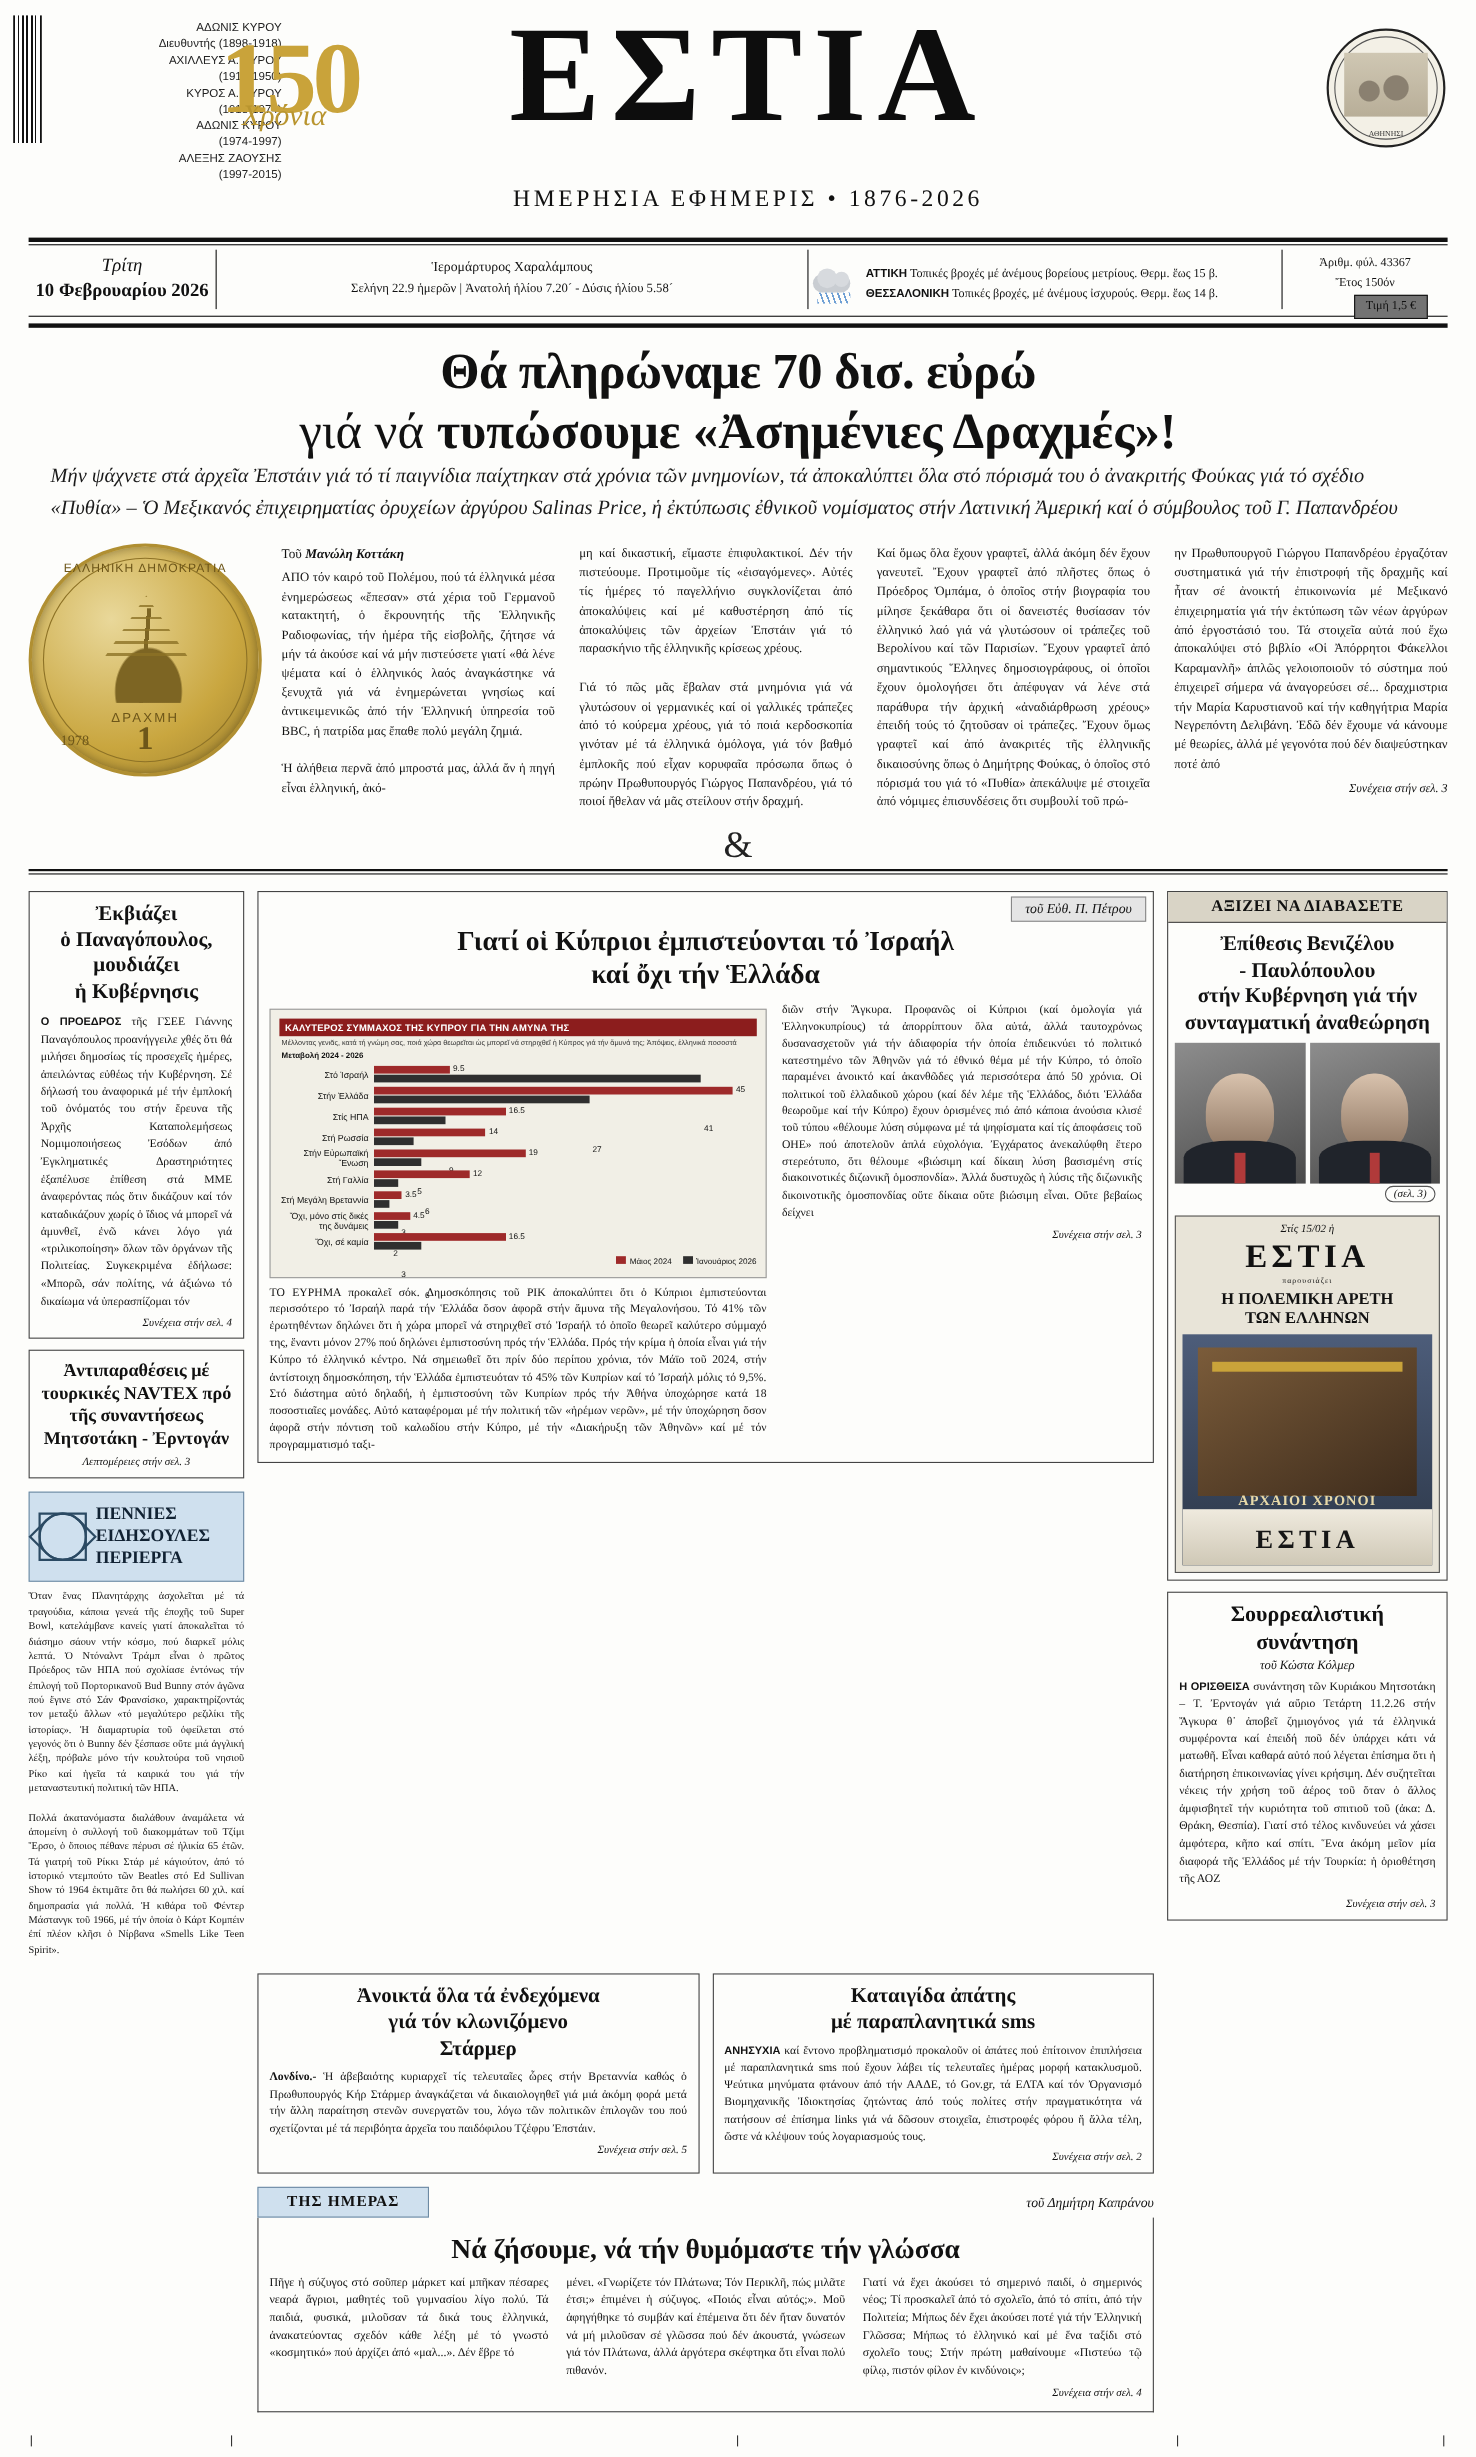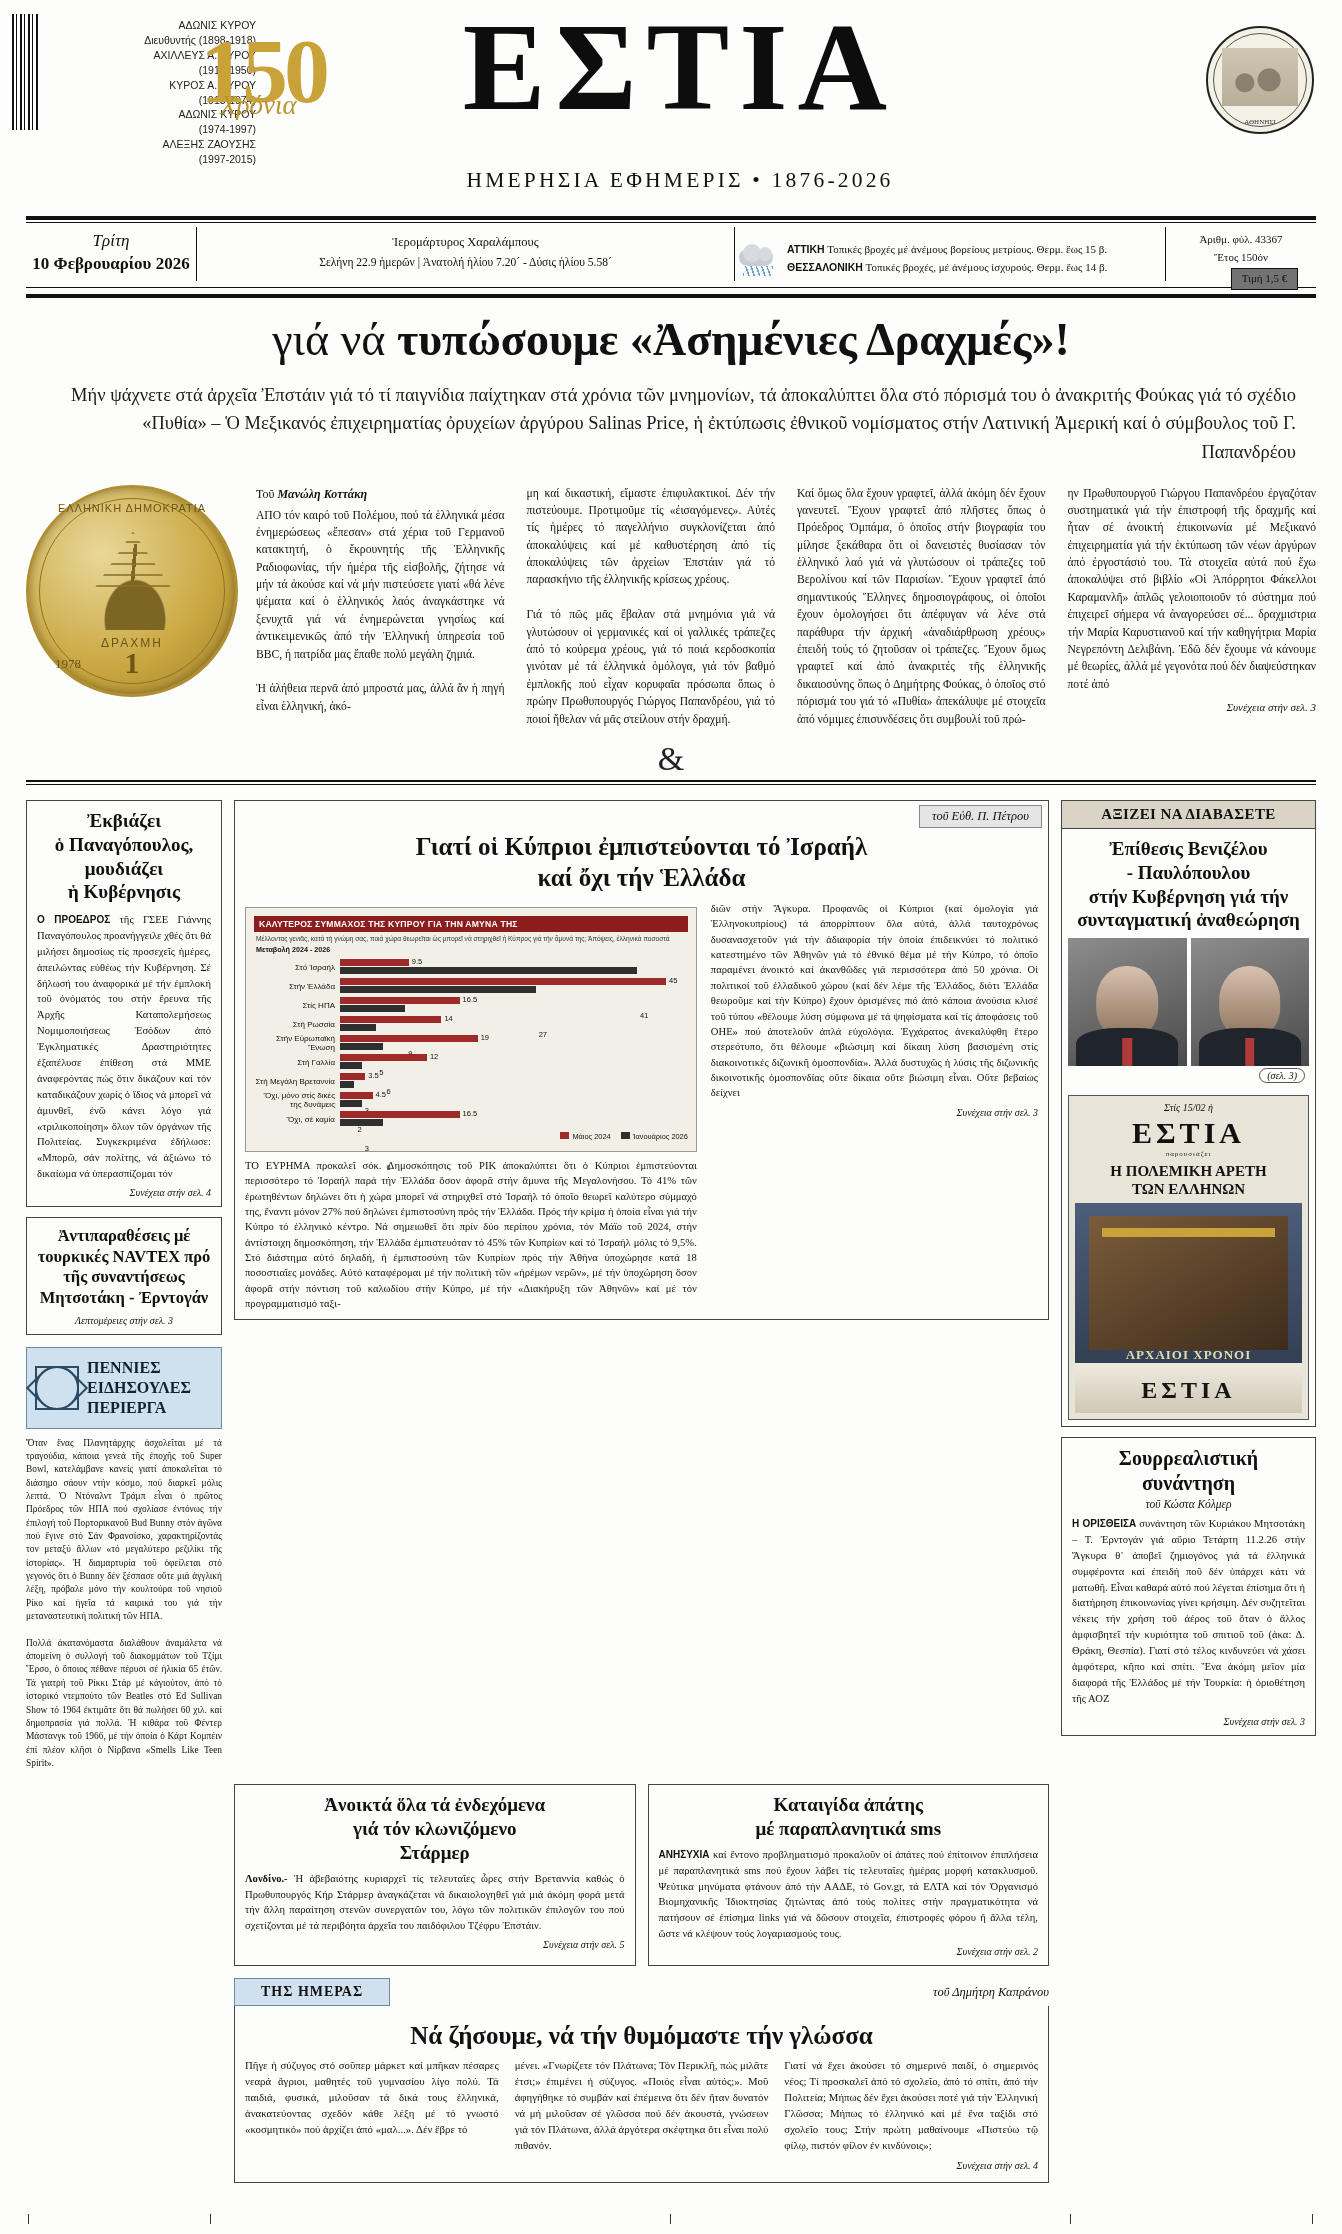--- a/index.html
+++ b/index.html
@@ -64,22 +64,22 @@
   .wx-lines b { font-family:"Liberation Sans",sans-serif; font-size:10.5px; }
   .ib-num { width:150px; text-align:center; font-size:11px; padding-top:8px; line-height:1.6; }
   .ib-num .price { border:1px solid #111; display:inline-block; padding:1px 10px; margin-top:2px; background:#737373;margin-left:47px; }
   .vdiv { width:1px; background:#111; margin:4px 0; }
 
   
   .headline { text-align:center; padding:14px 20px 0 20px; }
   .hl1 { font-size:46px; font-weight:bold; letter-spacing:-0.5px; line-height:1.12; }
   .hl2 { font-size:46px; font-weight:bold; line-height:1.12; margin-top:2px; }
   .hl2 .thin { font-weight:normal; font-family:"Liberation Serif",serif; }
-  .subhead { text-align:right; font-size:18.5px; line-height:1.55;
-     margin:15px 46px 0 46px; color:#1a1a1a; }
+  .subhead { text-align:left; font-style:italic; font-size:18.5px; line-height:1.55;
+     margin:2px 46px 0 46px; color:#1a1a1a; }
 
   
   .lead { display:flex; margin:18px 26px 0 26px; }
   .coin-col { width:230px; padding-right:14px; }
   .coin { width:212px; height:212px; border-radius:50%; position:relative;
      background:radial-gradient(circle at 35% 32%, #e9d89a, #c9a63f 60%, #9a7d2c 100%);
      box-shadow:inset 0 0 10px rgba(0,0,0,.35); border:3px solid #b08f32; }
   .coin .inner { position:absolute; inset:10px; border-radius:50%; border:1.5px solid #8d7226; }
   .coin .ship { position:absolute; left:48px; top:56px; width:116px; height:86px;
      background:
@@ -269,20 +269,21 @@
       <div>Ἀριθμ. φύλ. 43367</div>
       <div>Ἔτος 150όν</div>
       <div class="price">Τιμή 1,5 €</div>
     </div>
   </div>
 
   <div class="rule-thin"></div>
   <div class="rule-thick"></div>
 
   <div class="headline">
+    <div class="hl1">Θά πληρώναμε 70 δισ. εὐρώ</div>
     <div class="hl2">
       <span class="thin">γιά νά </span><span>τυπώσουμε «Ἀσημένιες Δραχμές»!</span>
     </div>
   </div>
   <div class="subhead">Μήν ψάχνετε στά ἀρχεῖα Ἐπστάιν γιά τό τί παιγνίδια παίχτηκαν στά χρόνια τῶν μνημονίων, τά ἀποκαλύπτει ὅλα στό πόρισμά του ὁ ἀνακριτής Φούκας γιά τό σχέδιο «Πυθία» – Ὁ Μεξικανός ἐπιχειρηματίας ὀρυχείων ἀργύρου Salinas Price, ἡ ἐκτύπωσις ἐθνικοῦ νομίσματος στήν Λατινική Ἀμερική καί ὁ σύμβουλος τοῦ Γ. Παπανδρέου</div>
 
   <div class="lead">
     <div class="coin-col">
       <div class="coin">
         <div class="inner"></div>

